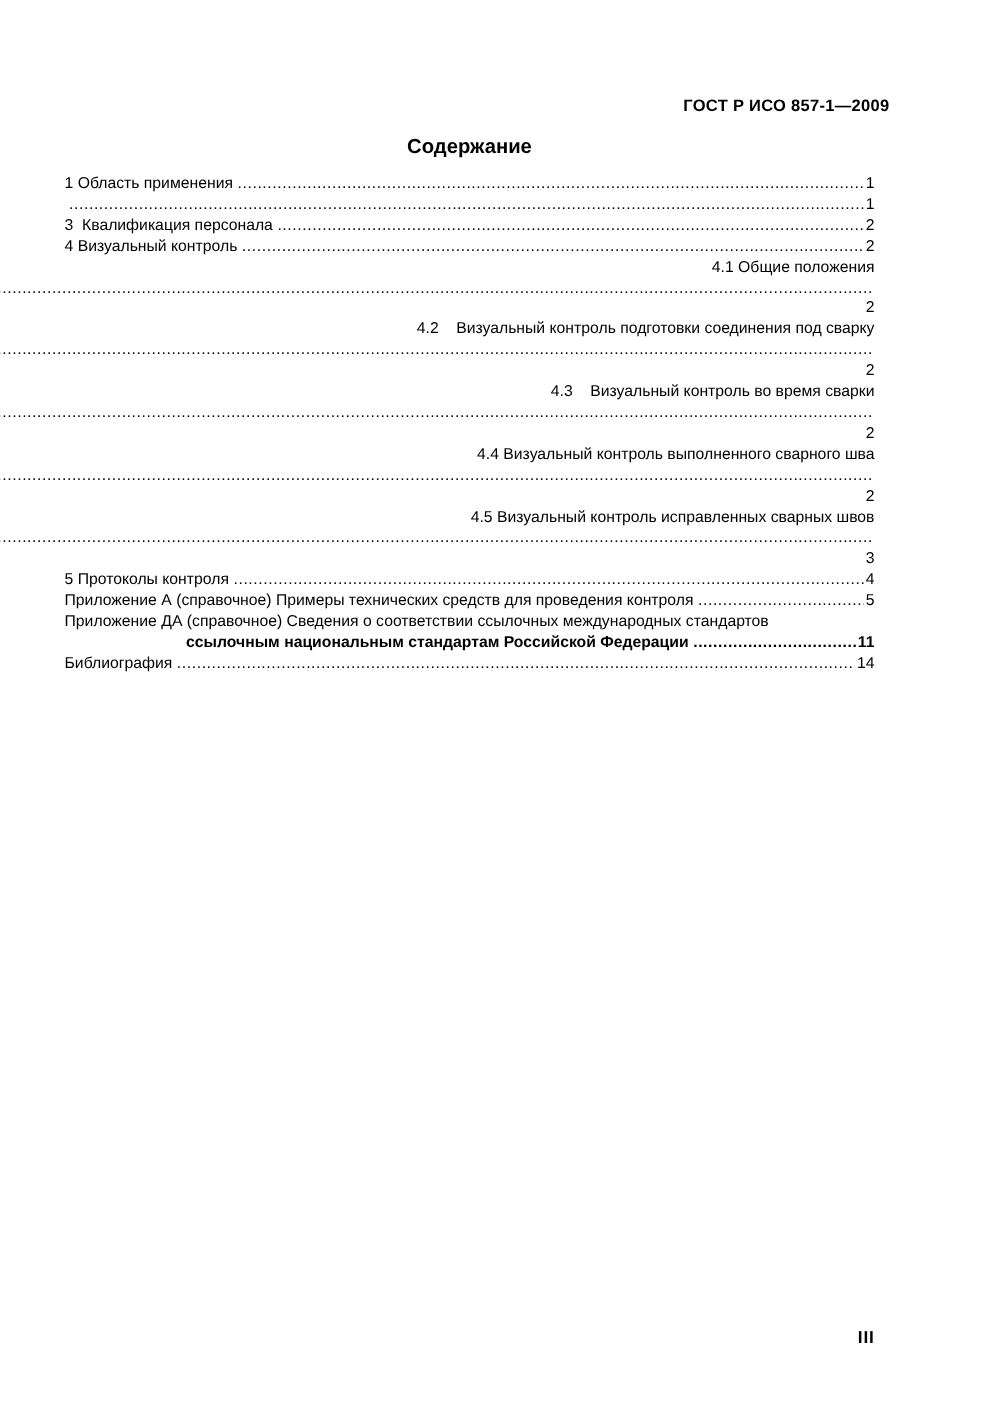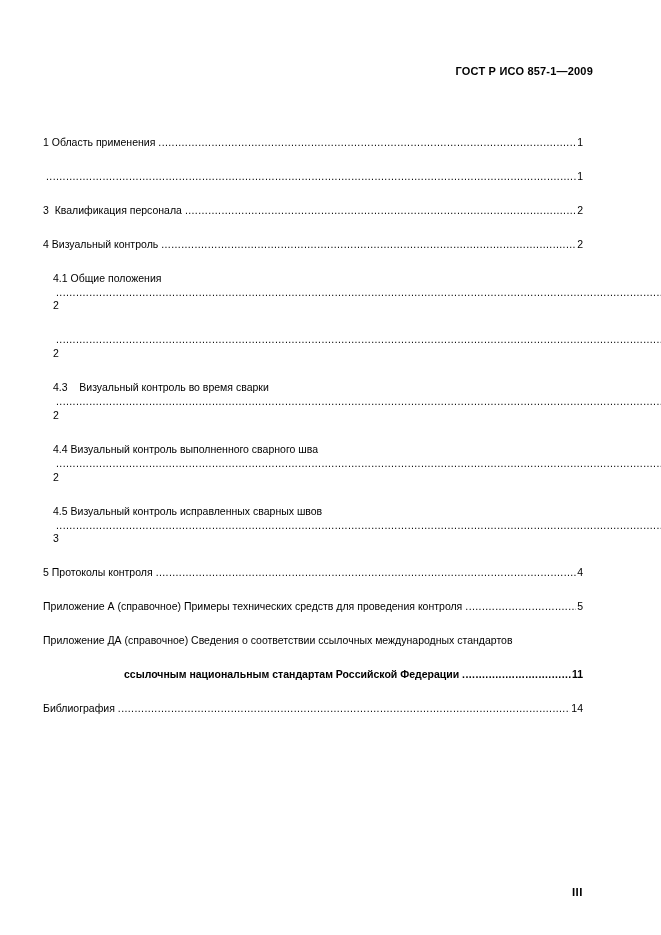--- a/index.html
+++ b/index.html
@@ -19,21 +19,21 @@
     letter-spacing: 0.2px;
   }
   .doc-title {
     position: absolute; top: 90px; left: 43px; width: 540px;
     text-align: center; font-size: 13.5px; font-weight: bold;
   }
   .toc {
     position: absolute; top: 116px; left: 43px; width: 540px;
     font-size: 10.5px; line-height: 13.9px;
   }
-  .toc-row { display: flex; align-items: flex-start; margin-top: 20px; }
+  .toc-row { display: flex; align-items: flex-end; }
   .toc-row .label { white-space: pre; flex: 0 0 auto; }
   .toc-row .leader {
     flex: 1 1 auto; min-width: 0; overflow: hidden;
     white-space: nowrap; margin: 0 1px 0 3px;
     letter-spacing: 0.4px;
   }
   .toc-row .pagenum { white-space: pre; flex: 0 0 auto; }
   .indent-0 { padding-left: 0; }
   .indent-1 { padding-left: 10px; flex-direction: column; }
   .indent-2 { padding-left: 81px; font-weight: bold; }
@@ -46,20 +46,21 @@
 </style>
 </head>
 <body>
 
 <div class="page">
 
   <div class="doc-header">
     <span>ГОСТ Р ИСО 857-1—2009</span>
   </div>
 
+  <div class="doc-title">Содержание</div>
 
   <div class="toc" id="toc">
       <div class="toc-row indent-0">
         <span class="label">1 Область применения</span>
         <span class="leader">............................................................................................................................................................................................................................................................................................................</span>
         <span class="pagenum">1</span>
       </div>
       <div class="toc-row indent-0">
         <span class="leader">............................................................................................................................................................................................................................................................................................................</span>
         <span class="pagenum">1</span>
@@ -73,20 +74,21 @@
         <span class="label">4 Визуальный контроль</span>
         <span class="leader">............................................................................................................................................................................................................................................................................................................</span>
         <span class="pagenum">2</span>
       </div>
       <div class="toc-row indent-1">
         <span class="label">4.1 Общие положения</span>
         <span class="leader">............................................................................................................................................................................................................................................................................................................</span>
         <span class="pagenum">2</span>
       </div>
       <div class="toc-row indent-1">
+        <span class="label">4.2    Визуальный контроль подготовки соединения под сварку</span>
         <span class="leader">............................................................................................................................................................................................................................................................................................................</span>
         <span class="pagenum">2</span>
       </div>
       <div class="toc-row indent-1">
         <span class="label">4.3    Визуальный контроль во время сварки</span>
         <span class="leader">............................................................................................................................................................................................................................................................................................................</span>
         <span class="pagenum">2</span>
       </div>
       <div class="toc-row indent-1">
         <span class="label">4.4 Визуальный контроль выполненного сварного шва</span>

